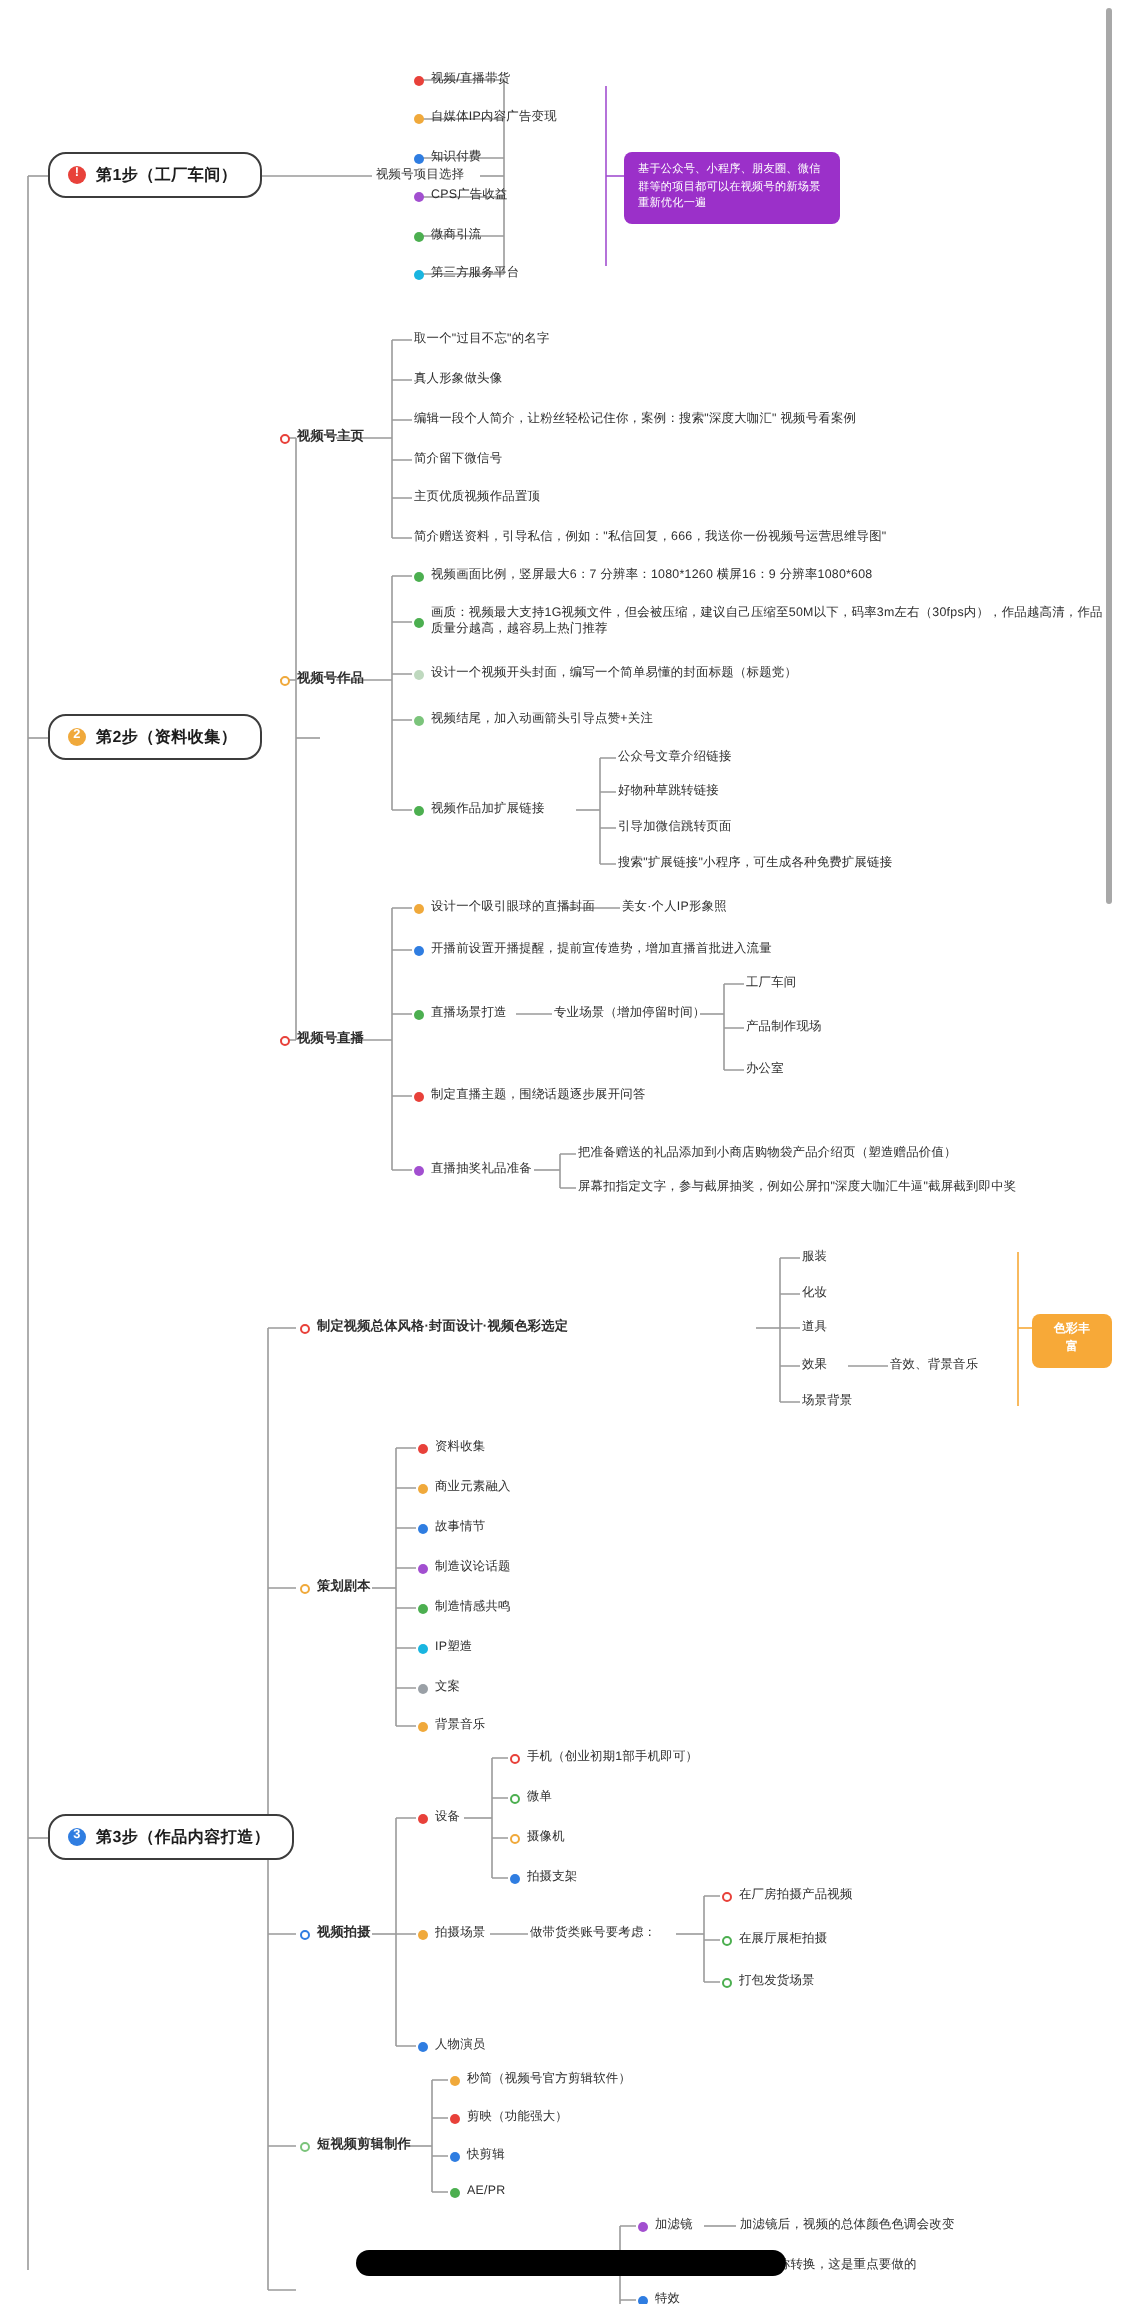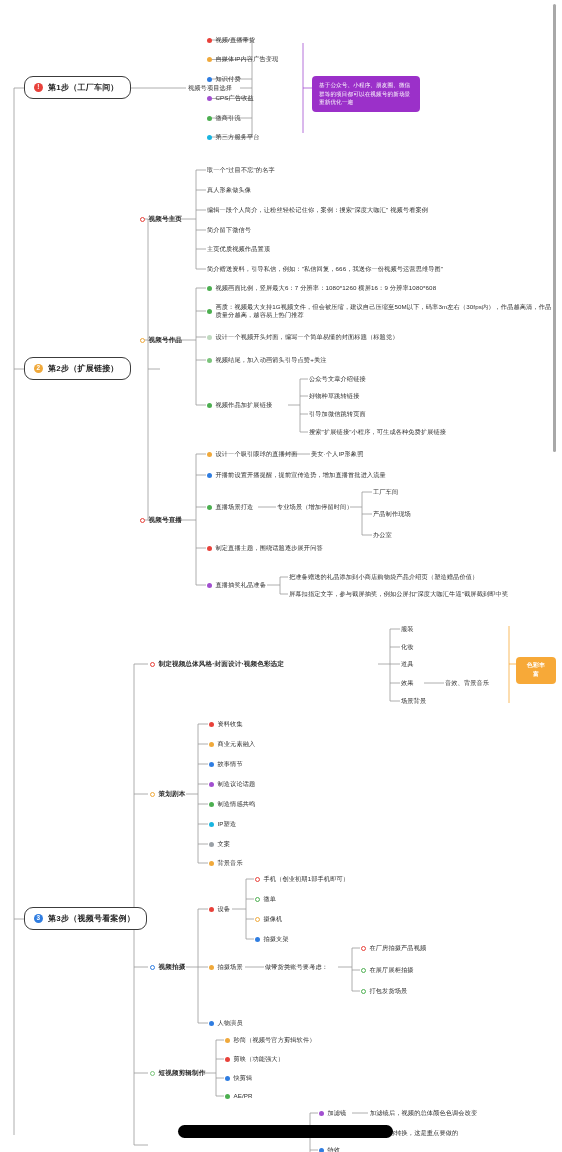--- a/index.html
+++ b/index.html
@@ -210,25 +210,25 @@
       <path d="M352,1133 L368,1133"></path>
     </g>
   </svg>
 
   <div class="step" style="left:24px; top:76px;">
     <span class="badge" style="background:#E8413A;">!</span>
     <span>第1步（工厂车间）</span>
   </div>
   <div class="step" style="left:24px; top:357px;">
     <span class="badge" style="background:#F0A93B;">2</span>
-    <span>第2步（扩展链接）</span>
+    <span>第2步（资料收集）</span>
   </div>
   <div class="step" style="left:24px; top:907px;">
     <span class="badge" style="background:#2F7DE1;">3</span>
-    <span>第3步（视频号看案例）</span>
+    <span>第3步（作品内容打造）</span>
   </div>
 
   <div class="node plain" style="left:188px; top:84px;">视频号项目选择</div>
 
   <div class="node withdot" style="left:207px; top:36px;">
     <span class="dot" style="background:#E8413A;"></span>
     <span class="lbl">视频/直播带货</span>
   </div>
   <div class="node withdot" style="left:207px; top:55px;">
     <span class="dot" style="background:#F0A93B;"></span>

